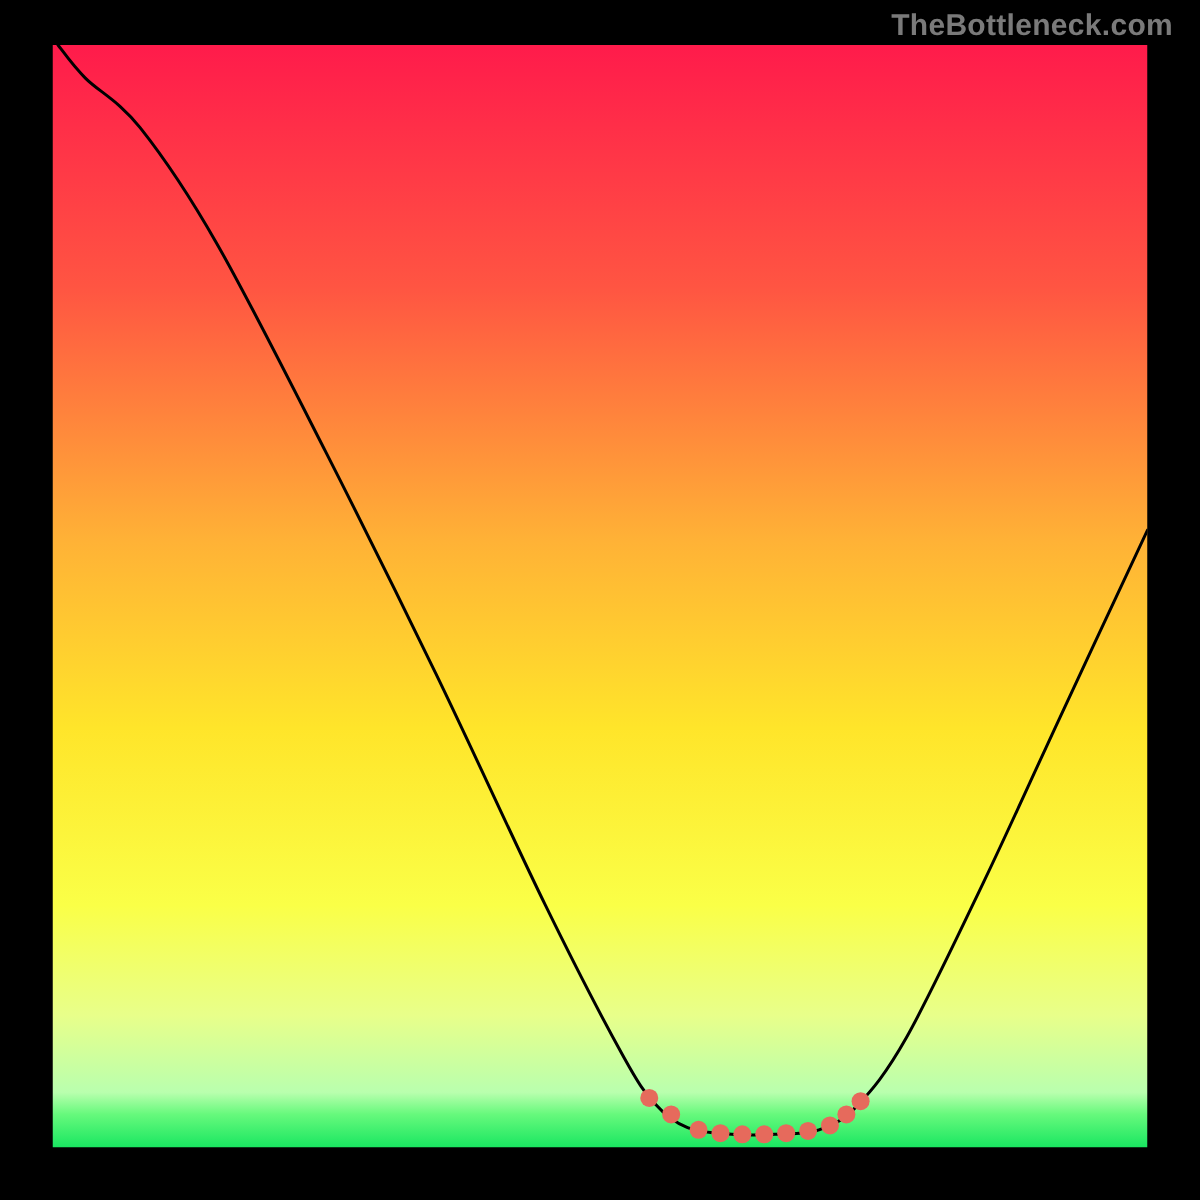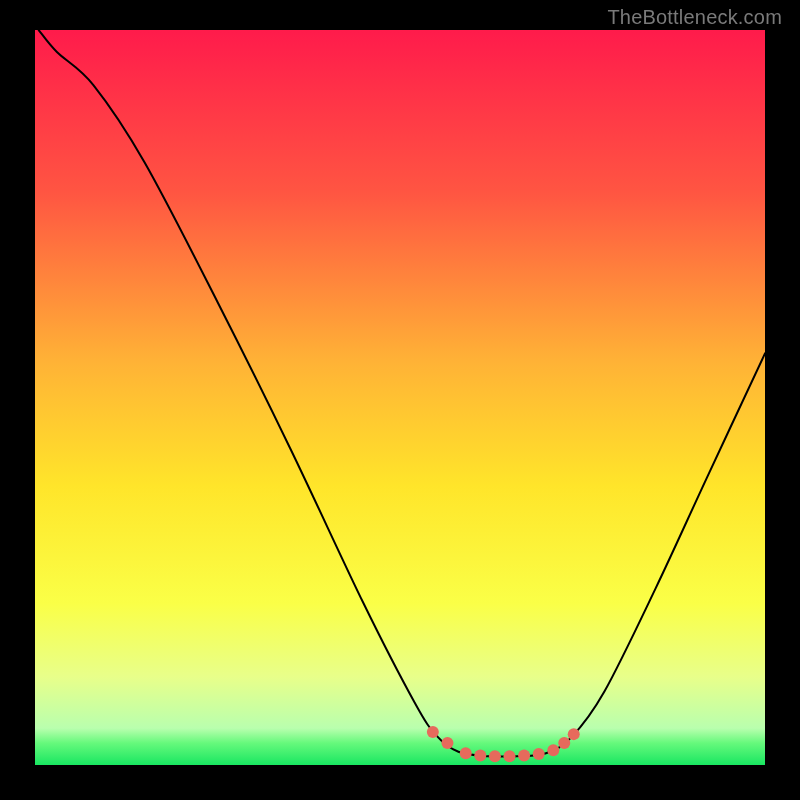--- a/index.html
+++ b/index.html
@@ -10,21 +10,21 @@
     height: 800px;
     position: relative;
     font-family: Arial, sans-serif;
   }
   .watermark {
     position: absolute;
     top: 6px;
     right: 18px;
     color: #7a7a7a;
     font-size: 20px;
-    font-weight: 400;
+    font-weight: 700;
     letter-spacing: 0.2px;
   }
   .plot-frame {
     position: absolute;
     left: 35px;
     top: 30px;
     width: 730px;
     height: 735px;
     background: #000;
   }

